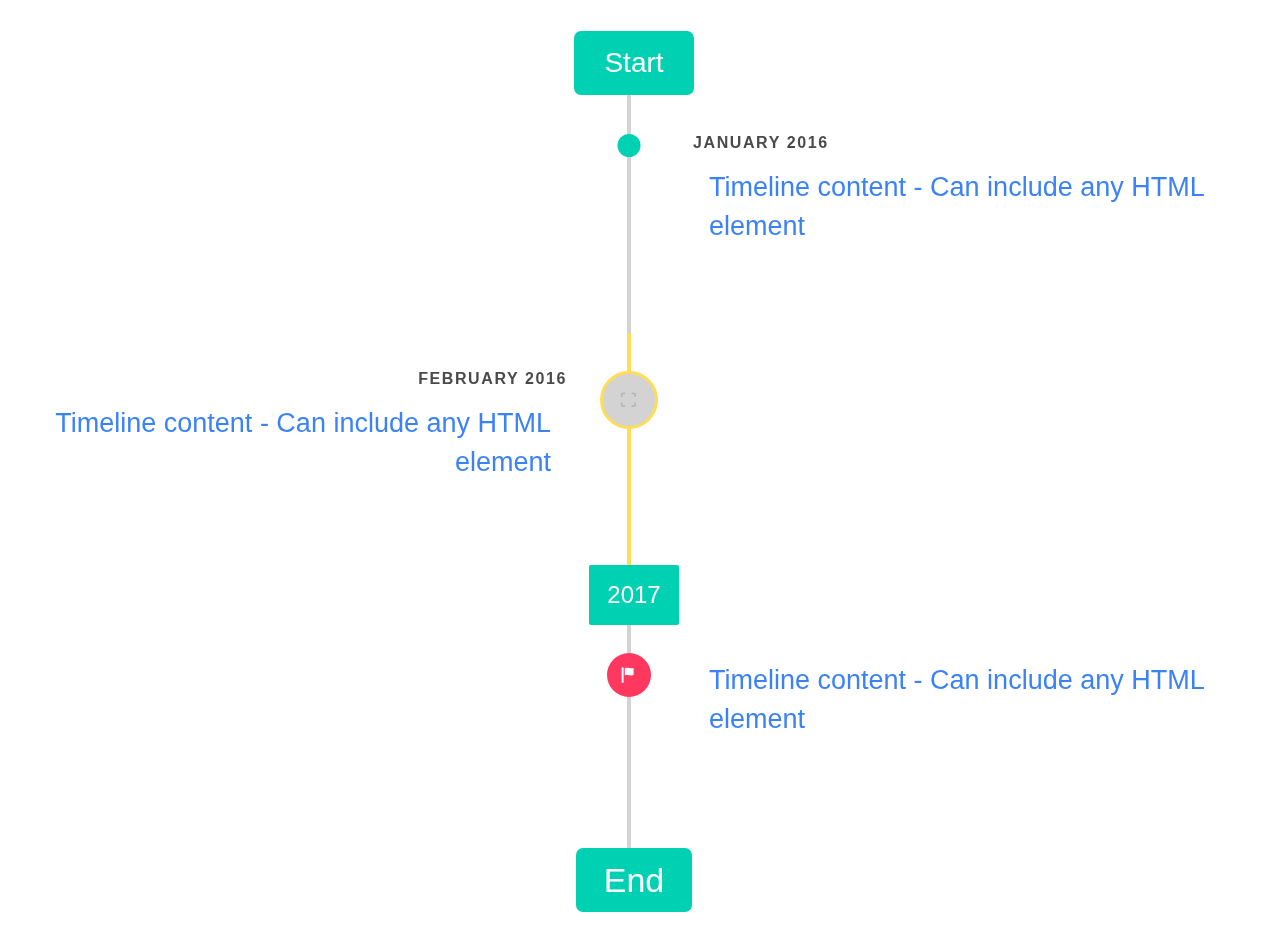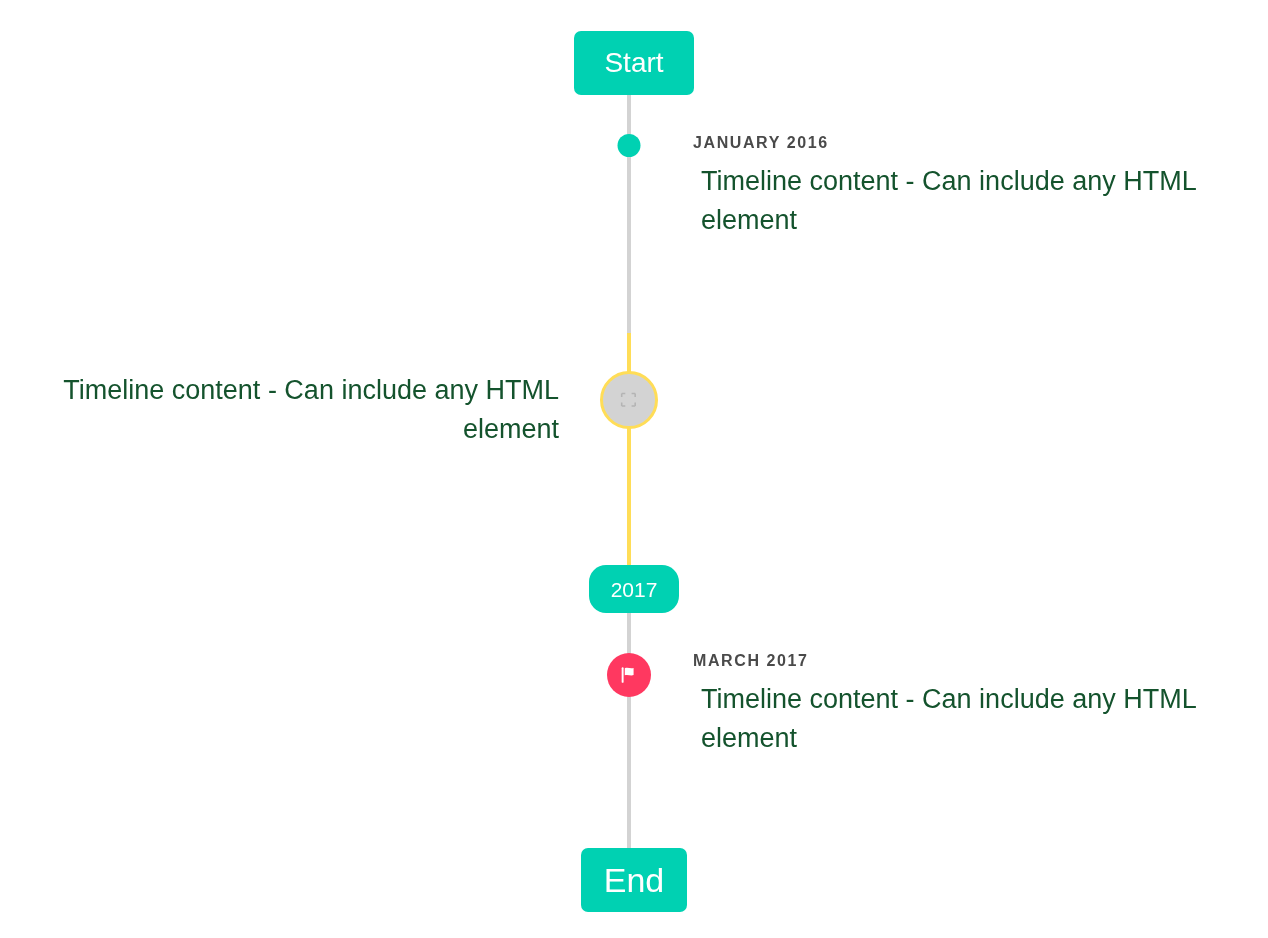--- a/index.html
+++ b/index.html
@@ -50,30 +50,30 @@
     z-index: 4;
   }
   .badge-start {
     top: 31px;
     width: 120px;
     height: 64px;
     font-size: 28px;
   }
   .badge-end {
     top: 848px;
-    width: 106px;
+    width: 116px;
     height: 64px;
     font-size: 34px;
   }
   .badge-divider {
     top: 565px;
     width: 90px;
-    height: 48px;
-    font-size: 21px;
-    border-radius: 17px;
+    height: 60px;
+    font-size: 24px;
+    border-radius: 2px;
   }
 
   
   .item {
     position: absolute;
     display: flex;
     align-items: flex-start;
   }
   .item-right { left: 693px; width: 540px; text-align: left; }
   .item-left  { left: 0px;   width: 567px; text-align: right; }
@@ -85,24 +85,24 @@
   .heading {
     margin: 6px 0 10px 0;
     font-size: 16px;
     font-weight: bold;
     letter-spacing: 1.6px;
     color: #4a4a4a;
     text-transform: uppercase;
     line-height: 1.2;
   }
   .content-text {
-    margin: 8px;
+    margin: 16px;
     font-size: 27px;
     line-height: 1.45;
-    color: #14532d;
+    color: #3b82f6;
     font-weight: 400;
   }
   .item-left .content-text { max-width: 530px; margin-left: auto; }
   .item-right .content-text { max-width: 530px; }
 
   
   .marker {
     position: absolute;
     left: 629px;
     transform: translateX(-50%);
@@ -172,37 +172,37 @@
       <g fill="none" stroke="#666666" stroke-width="1.4">
         <path d="M1.5 2.2 h3.2 M1.5 2.2 v3.2"></path>
         <path d="M10.3 2.2 h3.2 M13.5 2.2 v3.2"></path>
         <path d="M1.5 13.4 h3.2 M1.5 10.2 v3.2"></path>
         <path d="M10.3 13.4 h3.2 M13.5 10.2 v3.2"></path>
       </g>
     </svg>
   </div>
   <div class="item item-left item-feb">
     <div style="width:100%">
+      <p class="heading">FEBRUARY 2016</p>
       <p class="content-text">Timeline content - Can include any HTML element</p>
     </div>
   </div>
 
   <div class="badge badge-divider">
     <span>2017</span>
   </div>
 
   <div class="marker marker-icon">
     <svg class="flag-glyph" viewBox="0 0 24 24">
       <rect x="4" y="3.5" width="2.1" height="17" rx="1" fill="#ffffff"></rect>
       <path d="M7.4 4.6 c3.4 -1.6 6.2 1.1 9.6 -0.3 v7.8 c-3.4 1.4 -6.2 -1.3 -9.6 0.3 z" fill="#ffffff"></path>
     </svg>
   </div>
   <div class="item item-right item-mar">
     <div>
-      <p class="heading">MARCH 2017</p>
       <p class="content-text">Timeline content - Can include any HTML element</p>
     </div>
   </div>
 
   <div class="badge badge-end">
     <span>End</span>
   </div>
 
 </div>
 

